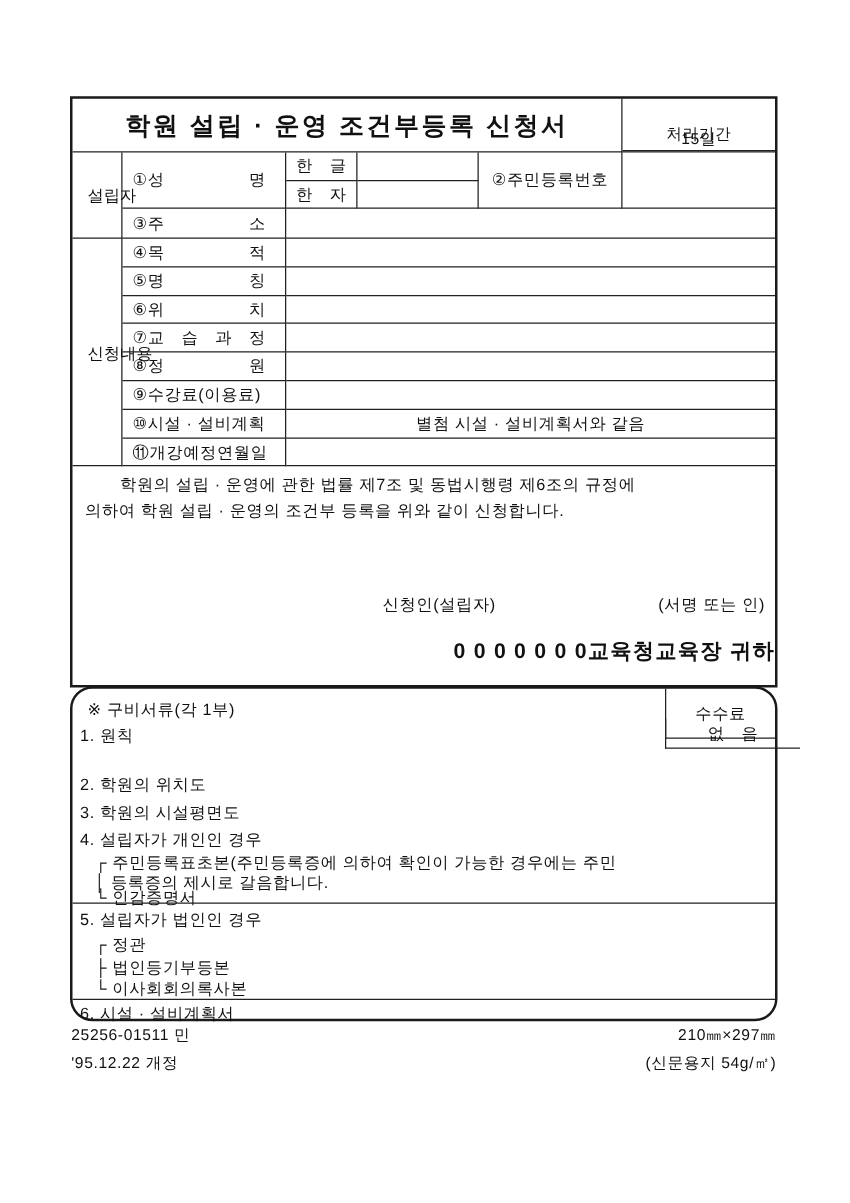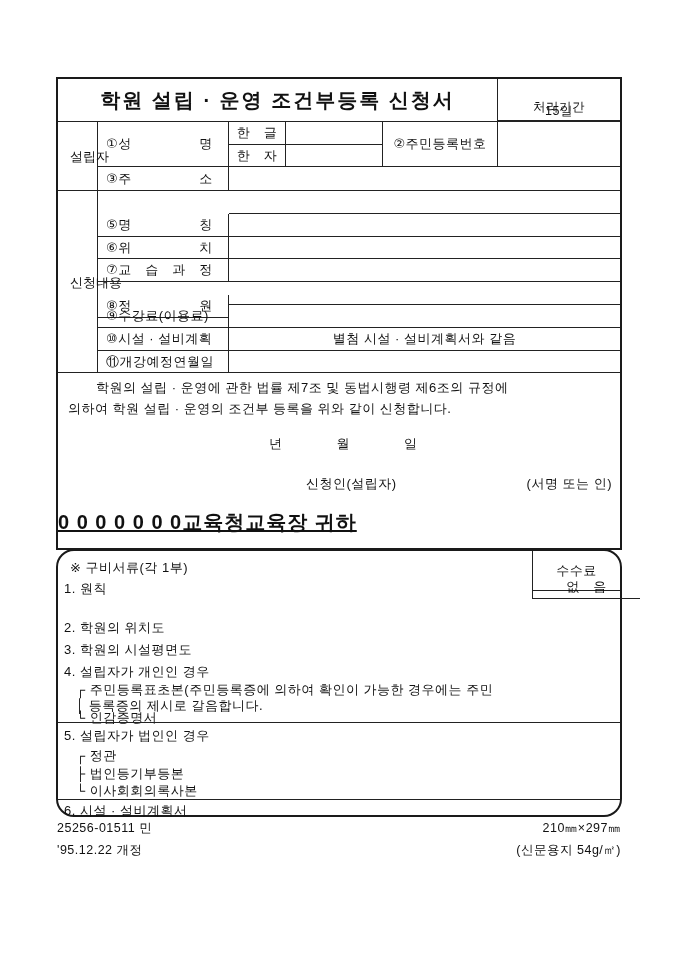--- a/index.html
+++ b/index.html
@@ -17,21 +17,21 @@
   .c{justify-content:center;}
   .pl{padding-left:8px;}
   .title{font-size:20px;font-weight:bold;letter-spacing:2px;}
   .small{font-size:12.5px;}
   .vlabel{width:15px;margin:0 auto;word-break:break-all;text-align:center;
           font-size:13px;letter-spacing:0;}
   .vl-founder{line-height:23px;padding-top:1px;}
   .vl-app{line-height:45px;padding-top:2px;}
   .line{position:absolute;left:0;right:0;height:0;border-top:1px solid #222;}
   .txt{position:absolute;font-size:13px;letter-spacing:0.5px;white-space:nowrap;}
-  .addressee{font-weight:bold;font-size:20px;letter-spacing:1px;text-align:left;text-decoration:underline;}
+  .addressee{font-weight:bold;font-size:17px;letter-spacing:1px;text-align:right;}
   .footer-txt{position:absolute;font-size:12.5px;letter-spacing:0.5px;white-space:nowrap;}
   .right{text-align:right;}
 </style>
 </head>
 <body>
 
 <div class="page">
 
   <div class="box" style="left:56px;top:77px;width:566px;height:473px;">
 
@@ -54,47 +54,47 @@
     <div class="cell br bb c" style="left:325px;top:43px;width:115px;height:45px;">②주민등록번호</div>
     <div class="cell bb" style="left:440px;top:43px;width:122px;height:45px;"></div>
 
     <div class="cell br bb pl" style="left:40px;top:88px;width:131px;height:24px;">③주　　　　　소</div>
     <div class="cell bb" style="left:171px;top:88px;width:391px;height:24px;"></div>
 
     <div class="cell br bb" style="left:0;top:112px;width:40px;height:182px;">
       <div class="vlabel vl-app">신청내용</div>
     </div>
 
+    <div class="cell br bb pl" style="left:40px;top:112px;width:131px;height:23px;">④목　　　　　적</div>
     <div class="cell bb" style="left:171px;top:112px;width:391px;height:23px;"></div>
 
     <div class="cell br bb pl" style="left:40px;top:135px;width:131px;height:23px;">⑤명　　　　　칭</div>
     <div class="cell bb" style="left:171px;top:135px;width:391px;height:23px;"></div>
 
     <div class="cell br bb pl" style="left:40px;top:158px;width:131px;height:22px;">⑥위　　　　　치</div>
     <div class="cell bb" style="left:171px;top:158px;width:391px;height:22px;"></div>
 
     <div class="cell br bb pl" style="left:40px;top:180px;width:131px;height:23px;">⑦교　습　과　정</div>
     <div class="cell bb" style="left:171px;top:180px;width:391px;height:23px;"></div>
 
-    <div class="cell br bb pl" style="left:40px;top:216px;width:131px;height:23px;">⑧정　　　　　원</div>
+    <div class="cell br bb pl" style="left:40px;top:203px;width:131px;height:23px;">⑧정　　　　　원</div>
     <div class="cell bb" style="left:171px;top:203px;width:391px;height:23px;"></div>
 
     <div class="cell br bb pl" style="left:40px;top:226px;width:131px;height:23px;">⑨수강료(이용료)</div>
     <div class="cell bb" style="left:171px;top:226px;width:391px;height:23px;"></div>
 
     <div class="cell br bb pl" style="left:40px;top:249px;width:131px;height:23px;">⑩시설 · 설비계획</div>
     <div class="cell bb c" style="left:171px;top:249px;width:391px;height:23px;">별첨 시설 · 설비계획서와 같음</div>
 
     <div class="cell br bb pl" style="left:40px;top:272px;width:131px;height:22px;">⑪개강예정연월일</div>
     <div class="cell bb" style="left:171px;top:272px;width:391px;height:22px;"></div>
 
     <div class="txt" style="left:10px;top:300px;width:544px;text-indent:28px;">학원의 설립 · 운영에 관한 법률 제7조 및 동법시행령 제6조의 규정에</div>
     <div class="txt" style="left:10px;top:321px;width:544px;">의하여 학원 설립 · 운영의 조건부 등록을 위와 같이 신청합니다.</div>
 
-    <div class="txt" style="left:211px;top:356px;">년　　　　월　　　　일</div>
 
     <div class="txt" style="left:248px;top:396px;">신청인(설립자)</div>
     <div class="txt" style="right:8px;top:396px;">(서명 또는 인)</div>
 
     <div class="txt addressee" style="left:0;top:430px;width:100%;">0 0 0 0 0 0 0교육청교육장 귀하</div>
   </div>
 
   <div class="box" style="left:56px;top:549px;width:566px;height:268px;border-radius:18px;">
 
     <div class="txt" style="left:12px;top:8px;">※ 구비서류(각 1부)</div>

